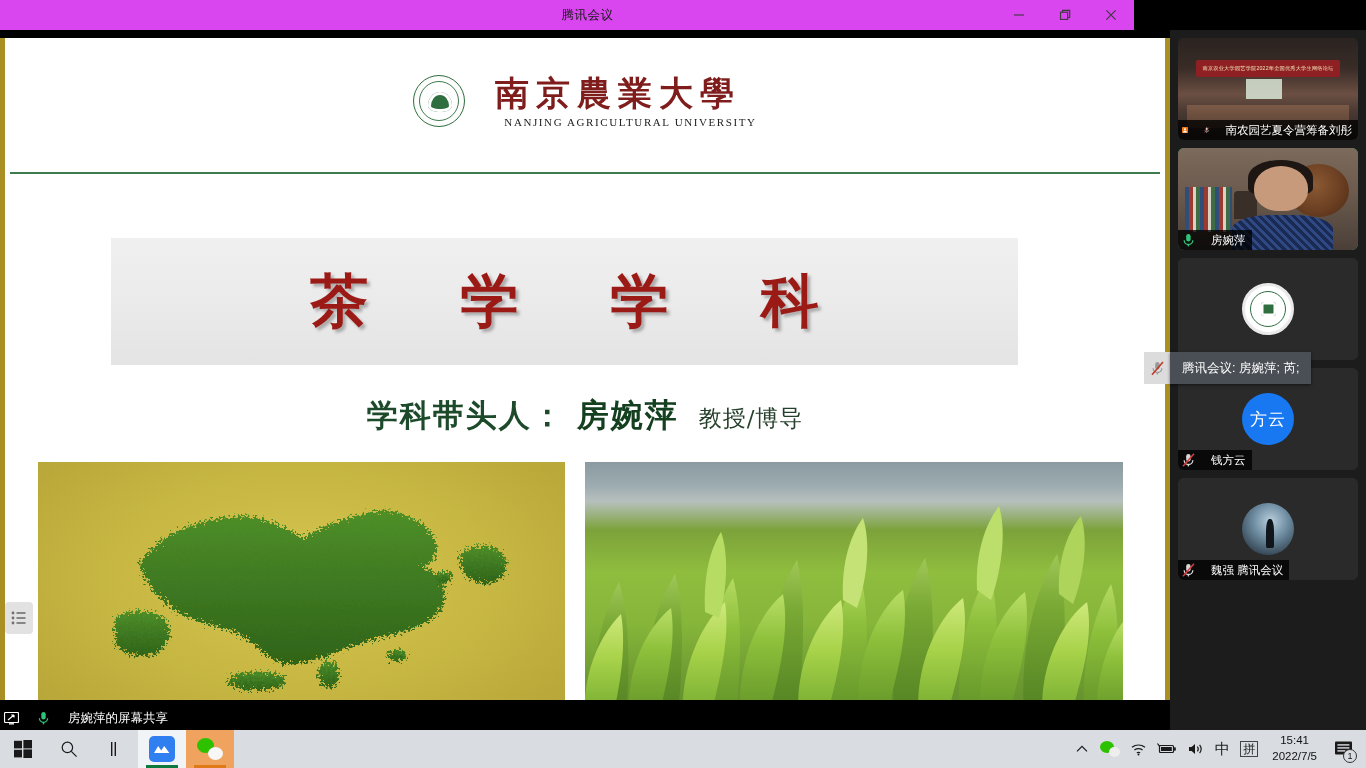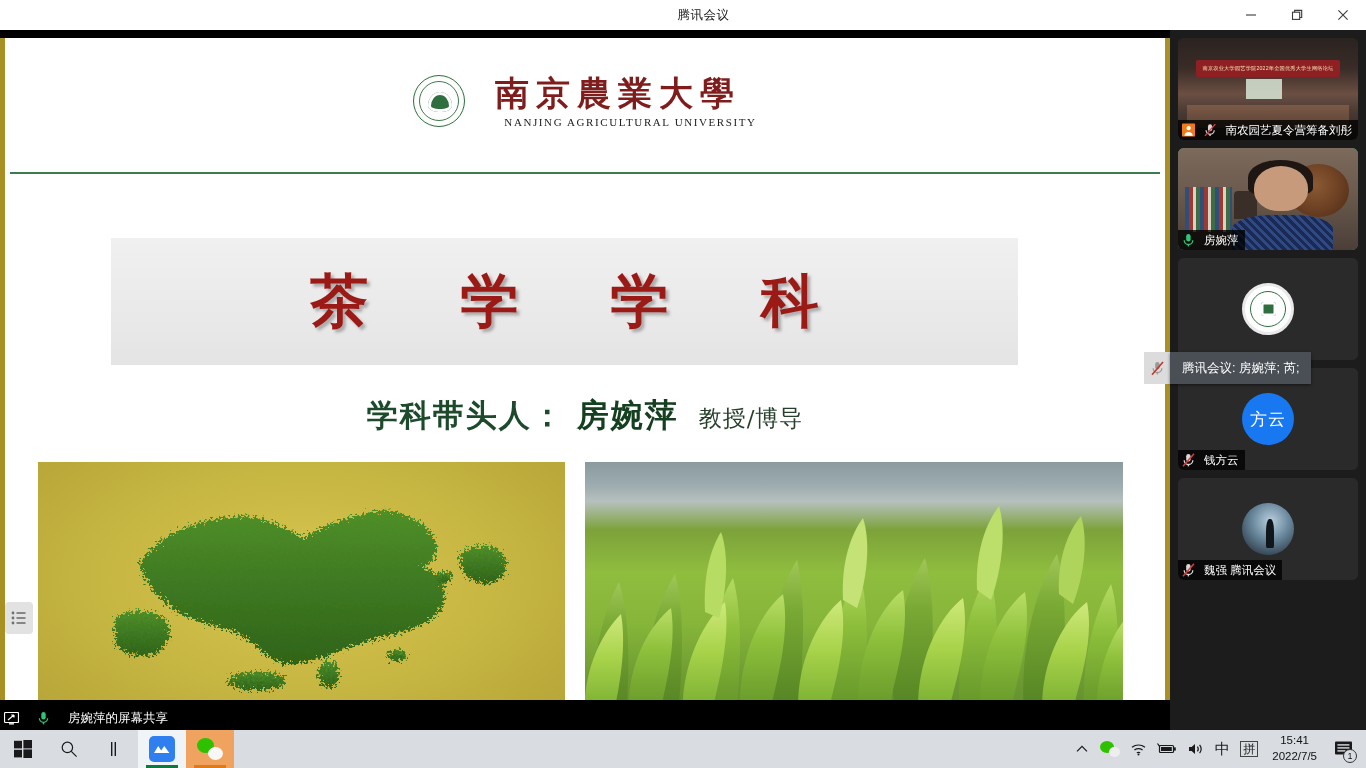--- a/index.html
+++ b/index.html
@@ -6,22 +6,22 @@
   html, body {
     width: 1366px; height: 768px;
     overflow: hidden;
     font-family: "Liberation Sans", "DejaVu Sans", sans-serif;
     background: #000;
   }
   #app { position: relative; width: 1366px; height: 768px; }
 
   
   .titlebar {
-    position: absolute; left: 0; top: 0; width: 1366px; height: 30px;
-    background: #ffffff;
+    position: absolute; left: 0; top: 0; width: 1134px; height: 30px;
+    background: #d946ef;
     display: flex; align-items: center; justify-content: center; padding-left: 41px;
   }
   .titlebar-text {
     font-size: 12.5px; color: #1a1a1a; letter-spacing: .5px;
   }
   .win-controls {
     position: absolute; right: 0; top: 0; height: 30px;
     display: flex; align-items: center;
   }
   .win-btn {
@@ -177,21 +177,21 @@
     position: relative; width: 180px; height: 102px;
     background: #2a2a2a; border-radius: 6px; margin-bottom: 8px;
     overflow: hidden;
   }
   .ptile.active { outline: 2px solid #1aaa55; outline-offset: -2px; border-radius: 6px; }
   .ptile-media { position: absolute; inset: 0; }
 
   .name-chip {
     position: absolute; left: 0; bottom: 0; height: 20px;
     background: rgba(0,0,0,.78);
-    display: flex; align-items: center; gap: 9px; padding: 0 6px 0 4px;
+    display: flex; align-items: center; gap: 16px; padding: 0 6px 0 4px;
     max-width: 180px;
   }
   .name-chip .nm { font-size: 11.5px; color: #fff; white-space: nowrap; }
 
   .avatar-circle {
     position: absolute; left: 50%; top: 50%; transform: translate(-50%,-50%);
     width: 52px; height: 52px; border-radius: 50%;
     display: flex; align-items: center; justify-content: center;
   }
   .avatar-blue { background: #1778f2; color: #fff; font-size: 17px; letter-spacing: 1px; }

